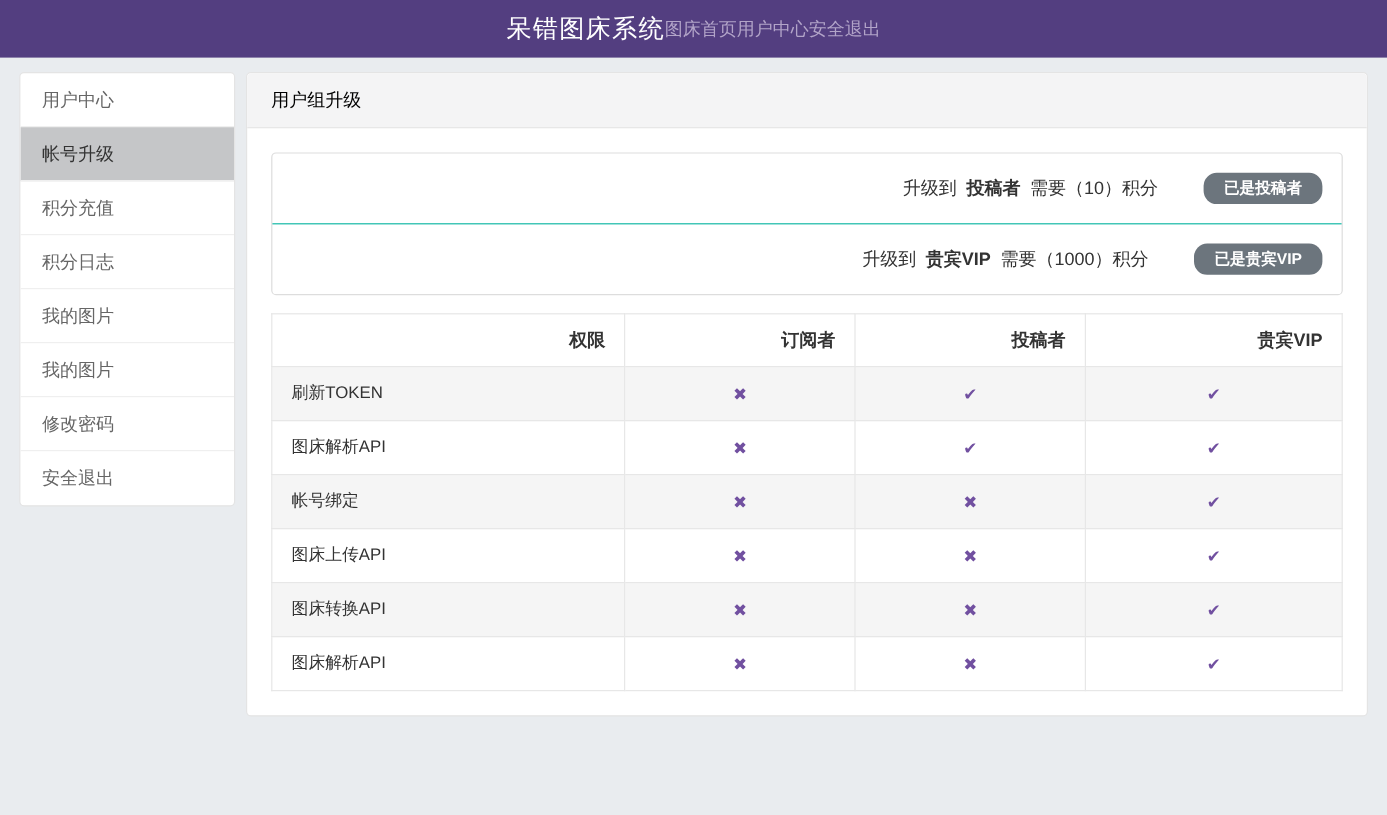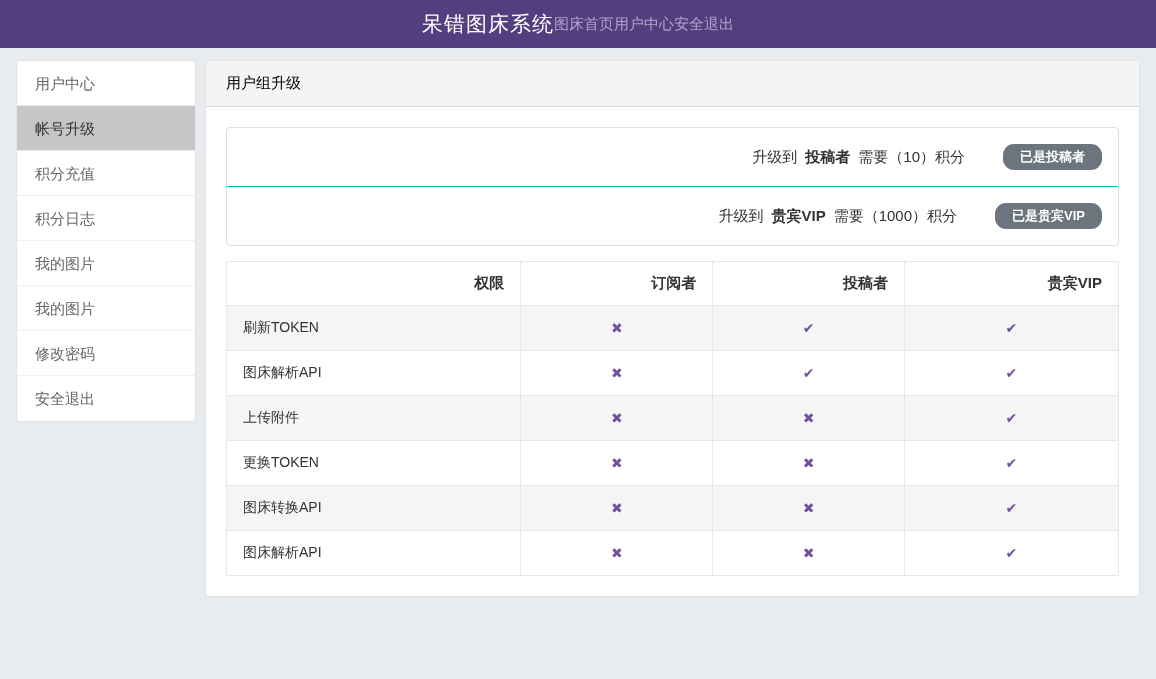--- a/index.html
+++ b/index.html
@@ -176,27 +176,27 @@
               <td><span class="mark">✔</span></td>
               <td><span class="mark">✔</span></td>
             </tr>
             <tr>
               <td class="label">图床解析API</td>
               <td><span class="mark">✖</span></td>
               <td><span class="mark">✔</span></td>
               <td><span class="mark">✔</span></td>
             </tr>
             <tr>
-              <td class="label">上传附件</td>
-              <td><span class="mark">✖</span></td>
-              <td><span class="mark">✖</span></td>
-              <td><span class="mark">✔</span></td>
-            </tr>
-            <tr>
-              <td class="label">更换TOKEN</td>
+              <td class="label">帐号绑定</td>
+              <td><span class="mark">✖</span></td>
+              <td><span class="mark">✖</span></td>
+              <td><span class="mark">✔</span></td>
+            </tr>
+            <tr>
+              <td class="label">图床上传API</td>
               <td><span class="mark">✖</span></td>
               <td><span class="mark">✖</span></td>
               <td><span class="mark">✔</span></td>
             </tr>
             <tr>
               <td class="label">图床转换API</td>
               <td><span class="mark">✖</span></td>
               <td><span class="mark">✖</span></td>
               <td><span class="mark">✔</span></td>
             </tr>

